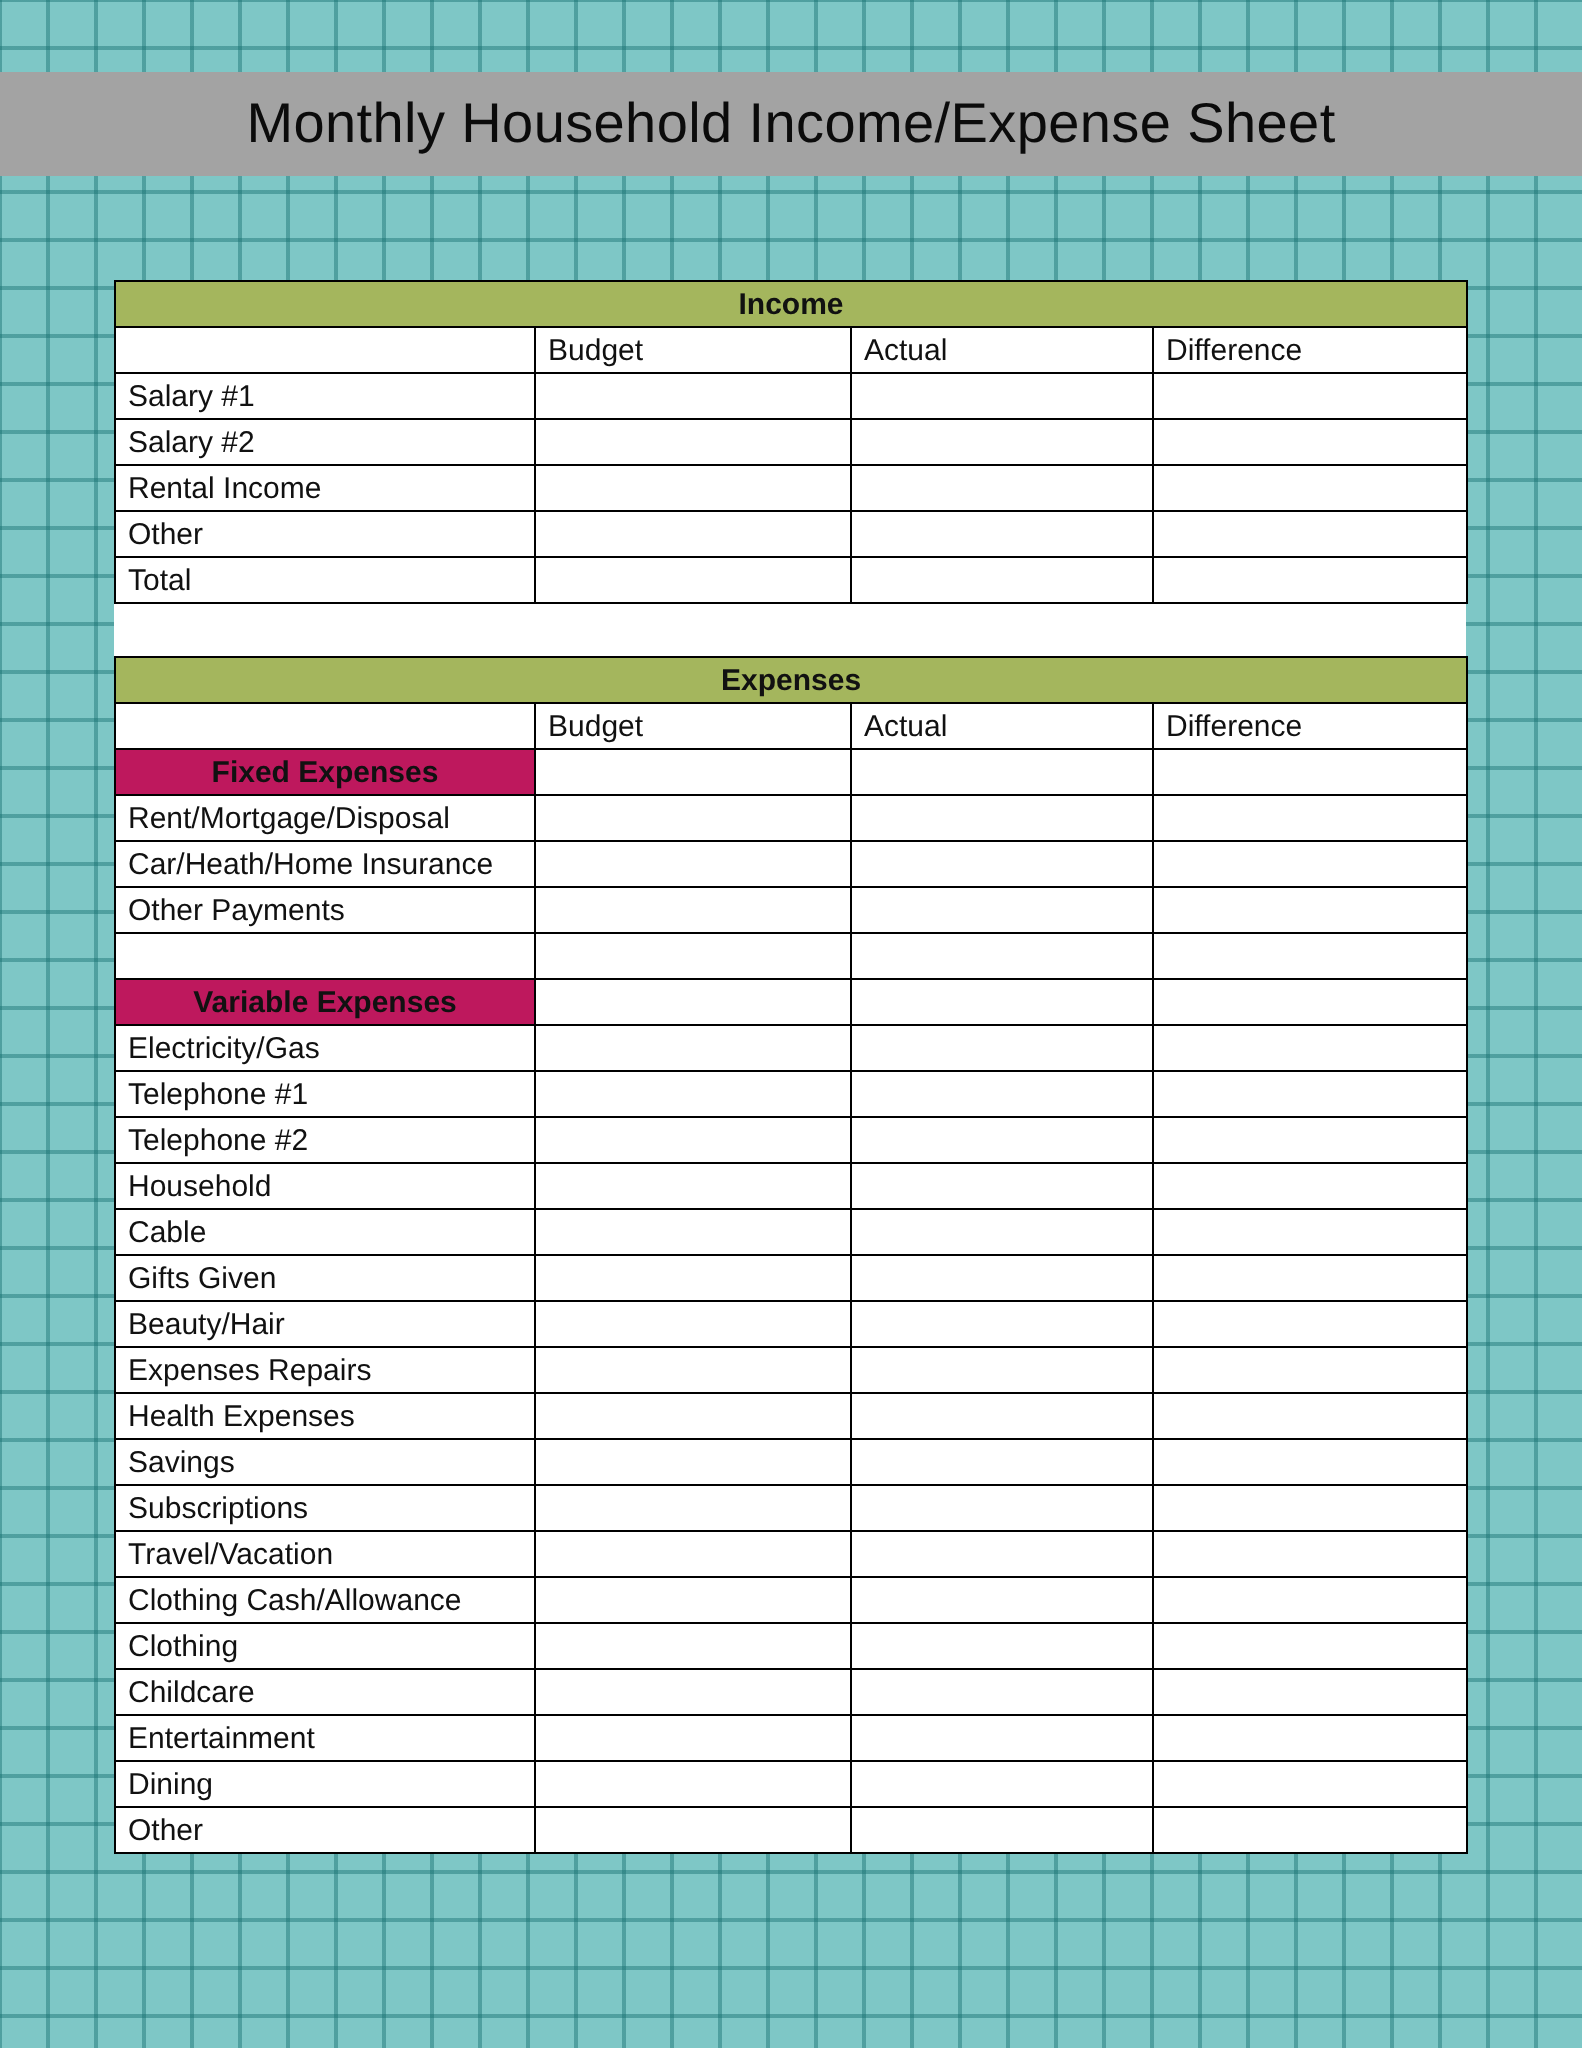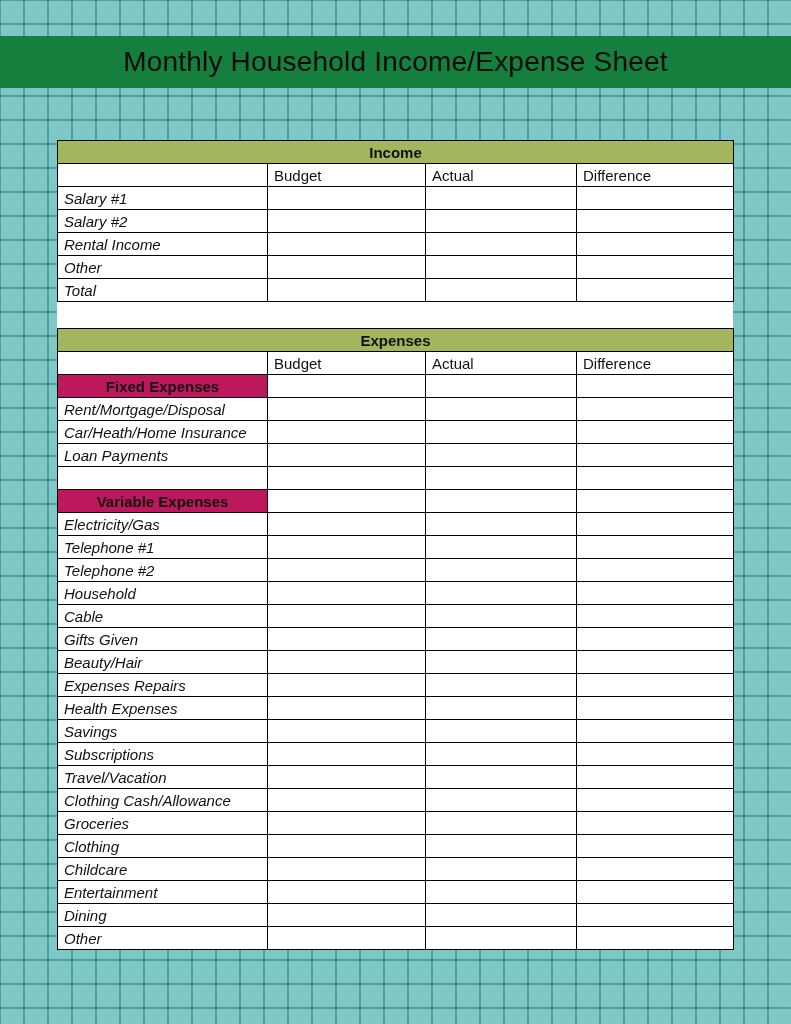--- a/index.html
+++ b/index.html
@@ -16,21 +16,21 @@
       linear-gradient(to bottom, rgba(23,112,112,0.45) 2px, transparent 2px);
     background-size: 24px 24px;
     background-position: -1px -1px;
   }
   .title-banner {
     position: absolute;
     top: 36px;
     left: 0;
     width: 791px;
     height: 52px;
-    background: #15803d;
+    background: #a3a3a3;
     display: flex;
     align-items: center;
     justify-content: center;
   }
   .page-title {
     font-size: 28px;
     font-weight: 400;
     color: #0b0b0b;
     letter-spacing: 0.2px;
     white-space: nowrap;
@@ -64,21 +64,21 @@
     color: #0b0b0b;
     height: 22px;
     padding: 0;
   }
   td.colhead {
     text-align: left;
     font-size: 15px;
     font-weight: 400;
   }
   td.corner-cell { background: #fff; }
-  td.label-cell { text-align: left; padding-left: 8px; font-style: italic; }
+  td.label-cell { text-align: left; padding-left: 8px; }
   td.subhead-cell {
     background: #be185d;
     text-align: center;
     font-weight: bold;
     font-size: 14px;
     color: #0b0b0b;
   }
   td.value-cell { background: #fff; }
   .table-gap {
     width: 676px;
@@ -180,21 +180,21 @@
           <td class="value-cell"></td>
           <td class="value-cell"></td>
         </tr>
         <tr>
           <td class="label-cell">Car/Heath/Home Insurance</td>
           <td class="value-cell"></td>
           <td class="value-cell"></td>
           <td class="value-cell"></td>
         </tr>
         <tr>
-          <td class="label-cell">Loan Payments</td>
+          <td class="label-cell">Other Payments</td>
           <td class="value-cell"></td>
           <td class="value-cell"></td>
           <td class="value-cell"></td>
         </tr>
       </tbody>
     <tbody>
       <tr>
         <td class="label-cell"></td>
         <td class="value-cell"></td>
         <td class="value-cell"></td>
@@ -275,26 +275,20 @@
           <td class="value-cell"></td>
         </tr>
         <tr>
           <td class="label-cell">Travel/Vacation</td>
           <td class="value-cell"></td>
           <td class="value-cell"></td>
           <td class="value-cell"></td>
         </tr>
         <tr>
           <td class="label-cell">Clothing Cash/Allowance</td>
-          <td class="value-cell"></td>
-          <td class="value-cell"></td>
-          <td class="value-cell"></td>
-        </tr>
-        <tr>
-          <td class="label-cell">Groceries</td>
           <td class="value-cell"></td>
           <td class="value-cell"></td>
           <td class="value-cell"></td>
         </tr>
         <tr>
           <td class="label-cell">Clothing</td>
           <td class="value-cell"></td>
           <td class="value-cell"></td>
           <td class="value-cell"></td>
         </tr>

